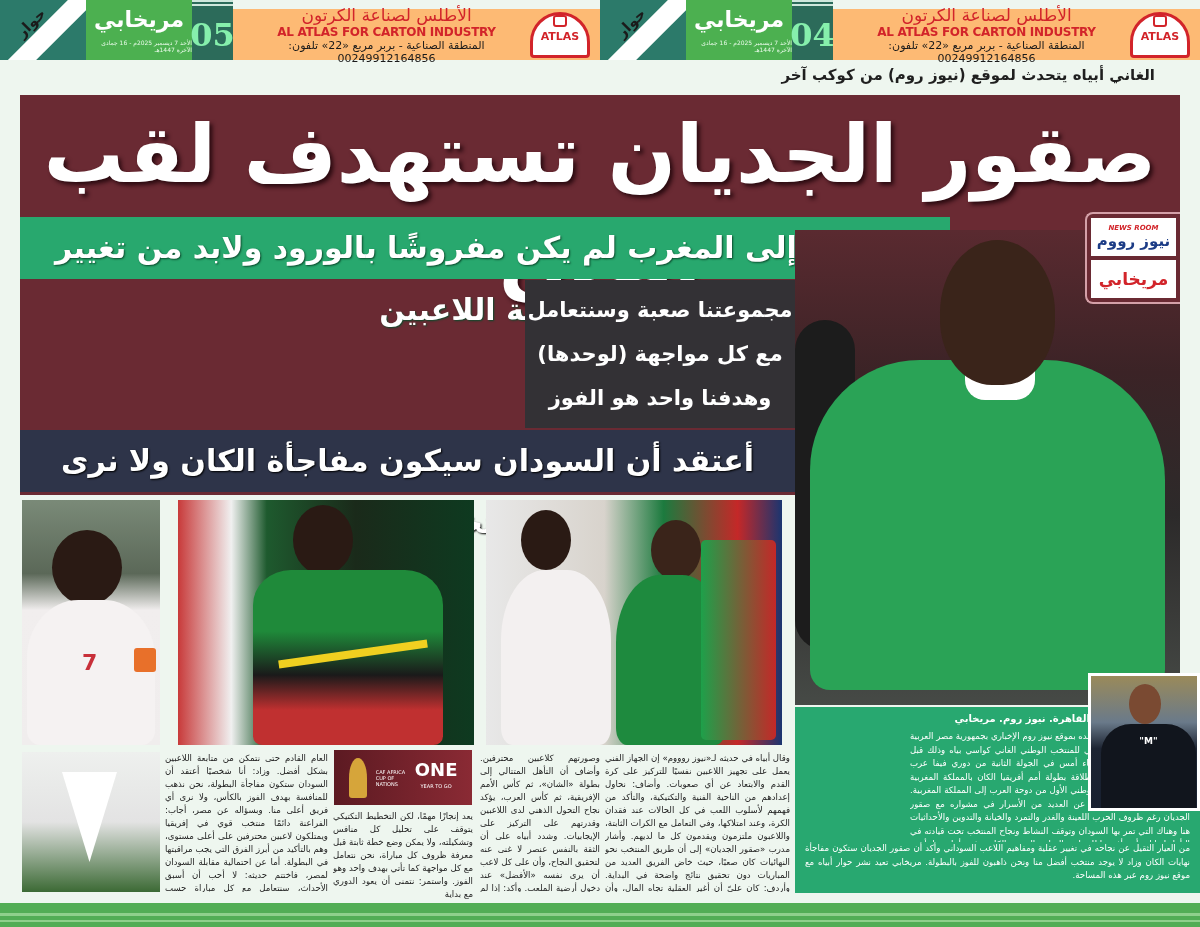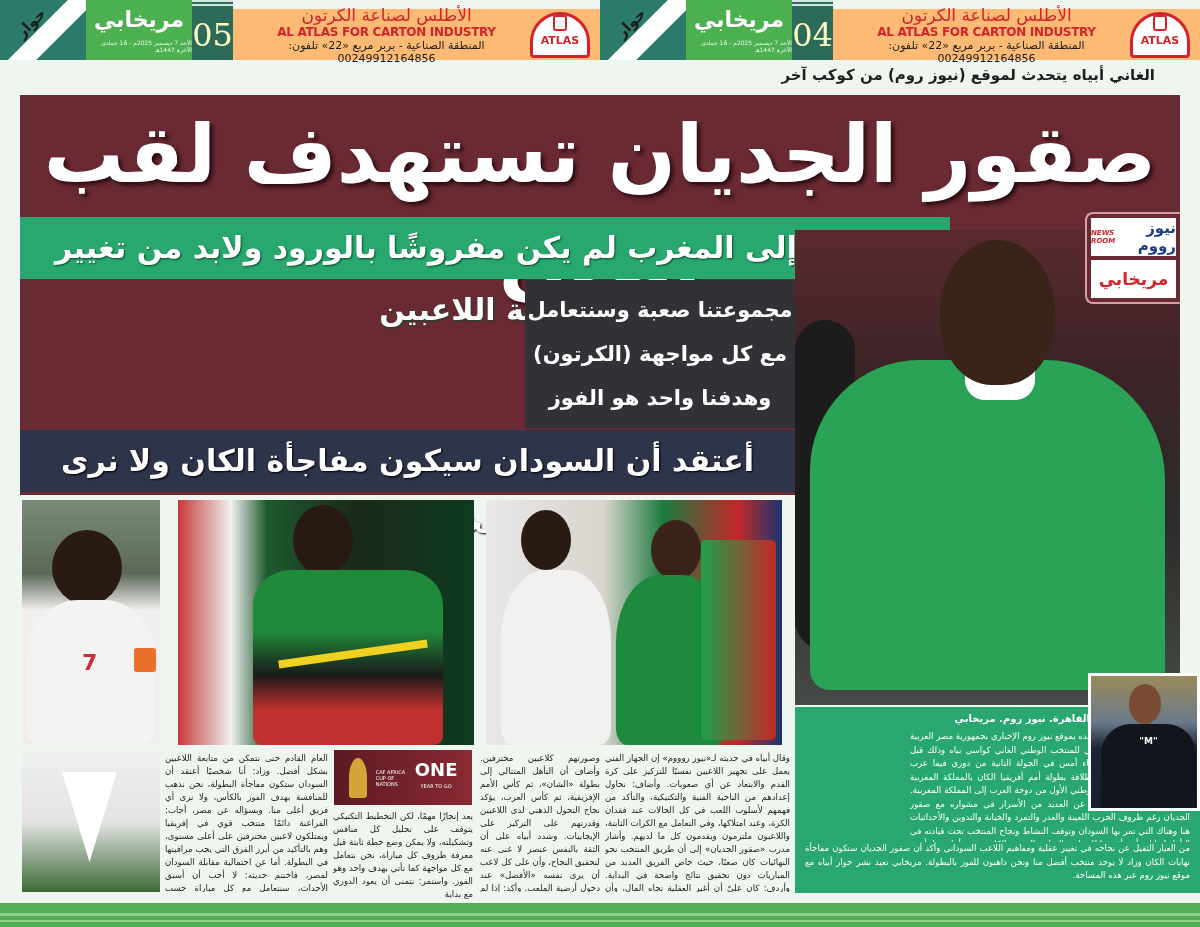--- a/index.html
+++ b/index.html
@@ -7,42 +7,42 @@
   .page{position:relative;width:1200px;height:927px;background:#eef6ef;}
   
   .hdr{position:absolute;top:0;height:60px;width:600px;display:flex;}
   .hdr.left{left:0}.hdr.right{left:600px}
   .hdr .side{width:86px;height:60px;background:#2c7a6a;position:relative;overflow:hidden;}
   .hdr .side .band{position:absolute;left:-20px;top:22px;width:140px;height:20px;background:#fff;transform:rotate(-45deg);}
   .hdr .side .hiwar{position:absolute;left:14px;top:14px;transform:rotate(-45deg);font-weight:bold;font-size:15px;color:#1b1b1b;direction:rtl}
   .hdr .logo{width:106px;height:60px;background:#4cb050;display:flex;flex-direction:column;align-items:center;justify-content:center;color:#fff;}
   .hdr .logo .name{font-size:22px;font-weight:bold;color:#fff;direction:rtl;line-height:26px}
   .hdr .logo .date{font-size:6px;color:#e9fbe9;direction:rtl;margin-top:6px}
-  .hdr .num{width:41px;height:60px;background:#2c6b5a;color:#fef9c3;font-family:"DejaVu Serif",serif;font-weight:normal;font-size:32px;display:flex;align-items:flex-end;justify-content:center;padding-bottom:6px;border-top:6px double #cfe7dc}
+  .hdr .num{width:41px;height:60px;background:#2c6b5a;color:#86efac;font-family:"DejaVu Serif",serif;font-weight:bold;font-size:32px;display:flex;align-items:flex-end;justify-content:center;padding-bottom:6px;border-top:6px double #cfe7dc}
   .hdr .ad{flex:1;background:#fdba74;position:relative;display:flex;align-items:center;padding:0 10px;margin-top:9px;}
   .hdr .ad .txt{flex:1;text-align:center;direction:rtl}
   .hdr .ad .ar{font-size:17px;color:#d2242a;line-height:20px}
   .hdr .ad .en{font-size:12px;font-weight:bold;color:#d2242a;direction:ltr;letter-spacing:-0.3px}
   .hdr .ad .addr{font-size:11px;color:#1a1a1a;direction:rtl}
-  .hdr .ad .badge{width:60px;height:46px;border-radius:30px 30px 4px 4px;background:#fff;border:3px solid #d2242a;display:flex;flex-direction:column;align-items:center;justify-content:flex-start;padding-bottom:3px;color:#d2242a;font-weight:bold;font-size:11px}
+  .hdr .ad .badge{width:60px;height:46px;border-radius:30px 30px 4px 4px;background:#fff;border:3px solid #d2242a;display:flex;flex-direction:column;align-items:center;justify-content:flex-end;padding-bottom:12px;color:#d2242a;font-weight:bold;font-size:11px}
   .hdr .ad .badge .mark{width:14px;height:16px;border:2px solid #d2242a;border-radius:3px;margin-bottom:3px}
   
   .kicker{position:absolute;top:66px;right:45px;font-size:15px;font-weight:bold;color:#1f1f1f;direction:rtl}
   
   .mainbox{position:absolute;left:20px;top:95px;width:1160px;height:400px;background:#6a2a33;}
   .headline{position:absolute;left:0;right:0;top:6px;height:108px;text-align:center;font-size:80px;font-weight:bold;color:#fff;direction:rtl;line-height:108px;text-shadow:3px 3px 4px #2a0a10;letter-spacing:-2px}
   .subdeck{position:absolute;left:0;top:122px;width:930px;height:62px;background:#28a86e;color:#fff;font-size:30px;font-weight:bold;direction:rtl;text-align:center;line-height:62px;text-shadow:1px 1px 2px #0b4a2c}
   .quotes{position:absolute;left:0;top:185px;width:775px;height:148px;display:flex;flex-direction:row-reverse}
   .q{height:148px;display:flex;align-items:center;justify-content:center;text-align:center;direction:rtl;font-weight:bold;font-size:21px;line-height:44px;color:#fff}
   .q1{width:240px;background:#6e2b35;color:#fbe631}
   .q2{width:270px;background:#333135}
   .q3{width:265px;background:#6e2b35}
   .bottomdeck{position:absolute;left:0;top:335px;width:775px;height:62px;background:#2e3449;color:#fff;font-size:30px;font-weight:bold;direction:rtl;text-align:center;line-height:62px;text-shadow:1px 1px 2px #000}
   .logos{position:absolute;left:1085px;top:212px;width:95px;height:92px;border:2px solid #d4a0a8;border-right:none;border-radius:8px 0 0 8px;background:#6a2a33;padding:4px}
-  .logos .nr{height:38px;background:#fff;margin-bottom:4px;display:flex;flex-direction:row;align-items:center;justify-content:center}
+  .logos .nr{height:38px;background:#fff;margin-bottom:4px;display:flex;flex-direction:column;align-items:center;justify-content:center}
   .logos .nr .t{font-size:7px;color:#d2242a;font-weight:bold;font-style:italic}
   .logos .nr .b{font-size:15px;color:#1c3c86;font-weight:bold;direction:rtl}
   .logos .mr{height:38px;background:#fff;display:flex;align-items:center;justify-content:center;font-size:17px;color:#d2242a;font-weight:bold;direction:rtl}
   
   .coach{position:absolute;left:795px;top:230px;width:385px;height:475px;background:linear-gradient(180deg,#5a2a30 0%,#3b2326 30%,#2c2a2a 60%,#464a46 100%);overflow:hidden}
   .coach .head{position:absolute;left:145px;top:10px;width:115px;height:145px;border-radius:50% 50% 45% 45%;background:#3a241a}
   .coach .body{position:absolute;left:15px;top:130px;width:355px;height:330px;border-radius:110px 120px 20px 20px;background:#2aa356}
   .coach .collar{position:absolute;left:170px;top:140px;width:70px;height:30px;background:#fff;border-radius:0 0 20px 20px}
   .coach .chair{position:absolute;left:0;top:90px;width:60px;height:330px;background:#1c1c1c;border-radius:30px}
   
@@ -127,21 +127,21 @@
       </div>
     </div>
   </div>
 
   <div class="kicker">الغاني أبياه يتحدث لموقع (نيوز روم) من كوكب آخر</div>
 
   <div class="mainbox">
     <div class="headline">صقور الجديان تستهدف لقب الكان</div>
     <div class="subdeck">الطريق إلى المغرب لم يكن مفروشًا بالورود ولابد من تغيير عقلية اللاعبين</div>
     <div class="quotes">
-      <div class="q q2">مجموعتنا صعبة وسنتعامل مع كل مواجهة (الكرتون) وهدفنا واحد هو الفوز</div>
+      <div class="q q2">مجموعتنا صعبة وسنتعامل مع كل مواجهة (لوحدها) وهدفنا واحد هو الفوز</div>
     </div>
     <div class="bottomdeck">أعتقد أن السودان سيكون مفاجأة الكان ولا نرى منتخبًا أفضل منا</div>
   </div>
 
   <div class="coach">
     <div class="chair"></div>
     <div class="body"></div>
     <div class="collar"></div>
     <div class="head"></div>
   </div>

